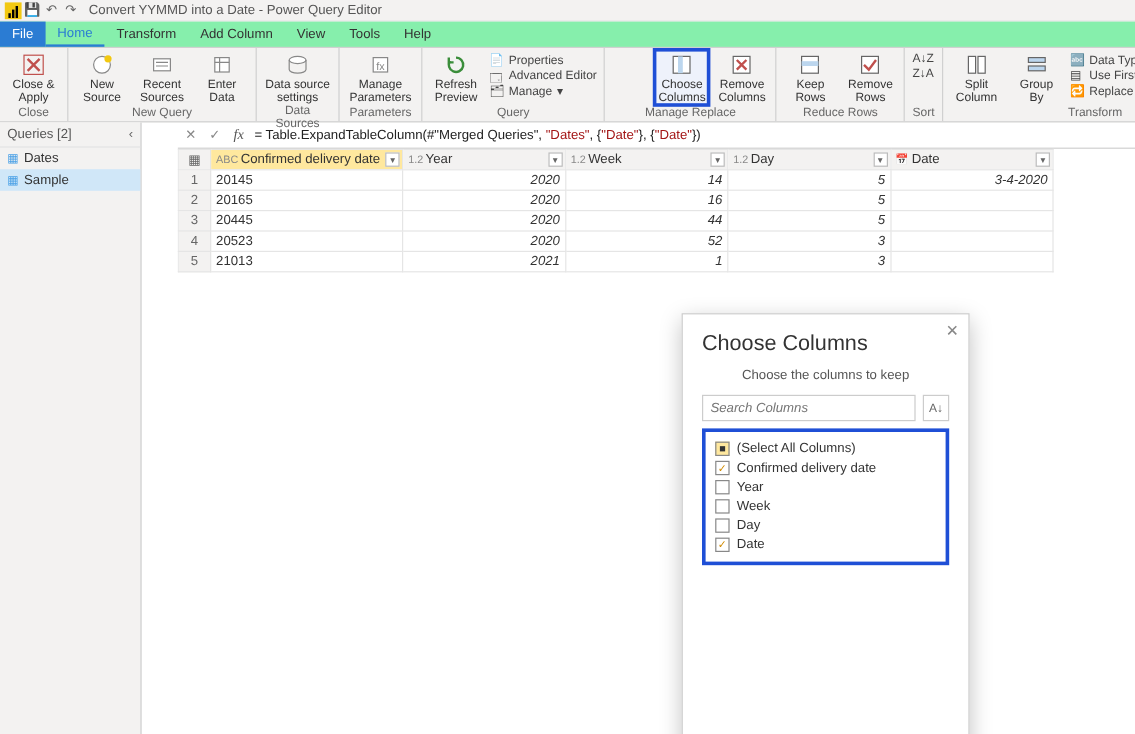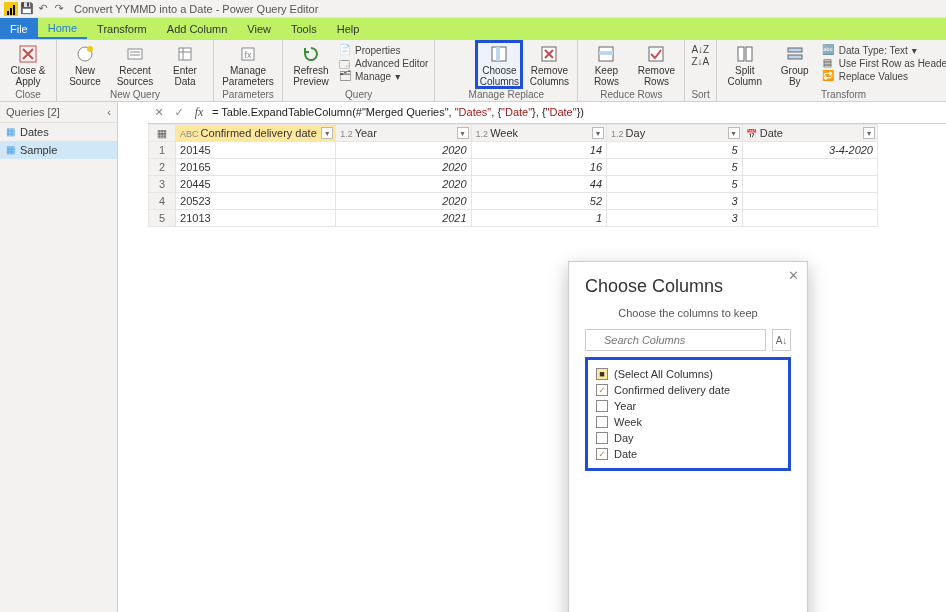--- a/index.html
+++ b/index.html
@@ -7,21 +7,21 @@
 body { font-size: 11px; color: #333; }
 
 .titlebar { height: 18px; background: #f3f2f1; display: flex; align-items: center; padding: 0 4px; border-bottom: 1px solid #e5e5e5; }
 .titlebar .titlebar-btns { display: flex; gap: 2px; align-items: center; }
 .titlebar .title-text { margin-left: 8px; color: #555; font-size: 11px; }
 .tb-icon { width: 14px; height: 14px; display: inline-flex; align-items: center; justify-content: center; font-size: 11px; color: #666; cursor: pointer; }
 .pbi-logo { width: 14px; height: 14px; background: #f2c811; display: inline-flex; align-items: flex-end; justify-content: center; gap: 1px; padding: 1px; }
 .pbi-logo span { background: #000; width: 2px; }
 .pbi-logo span:nth-child(1){height:4px}.pbi-logo span:nth-child(2){height:7px}.pbi-logo span:nth-child(3){height:10px}
 
-.menubar { height: 22px; background: #bef264; display: flex; align-items: stretch; border-bottom: 1px solid #d0d0d0; }
+.menubar { height: 22px; background: #86efac; display: flex; align-items: stretch; border-bottom: 1px solid #d0d0d0; }
 .menubar .tab { padding: 0 10px; display: flex; align-items: center; cursor: pointer; font-size: 11px; color: #333; }
 .menubar .tab.file { background: #2b7cd3; color: #fff; }
 .menubar .tab.active { color: #2b7cd3; border-bottom: 2px solid #2b7cd3; }
 
 .ribbon { height: 62px; background: #f3f2f1; display: flex; border-bottom: 1px solid #d0d0d0; }
 .ribbon-group { border-right: 1px solid #d0d0d0; padding: 2px 6px 0 6px; display: flex; flex-direction: column; }
 .ribbon-group .buttons { display: flex; gap: 6px; flex: 1; align-items: flex-start; }
 .ribbon-group .label { text-align: center; font-size: 10px; color: #666; padding-bottom: 1px; }
 .rbtn { display: flex; flex-direction: column; align-items: center; justify-content: flex-start; width: 44px; cursor: pointer; text-align: center; line-height: 1.1; font-size: 10px; color: #333; padding-top: 2px; }
 .rbtn .ico { width: 20px; height: 20px; margin-bottom: 1px; display:flex; align-items:center; justify-content:center; }
@@ -55,21 +55,21 @@
 table.datagrid th .dd { position: absolute; right: 2px; top: 2px; width: 12px; height: 12px; border: 1px solid #bbb; background: #fff; font-size: 8px; display:flex; align-items:center; justify-content:center; cursor:pointer; color:#666;}
 table.datagrid th.hdr-first { background: #ffe89e; }
 table.datagrid td.num { text-align: right; }
 table.datagrid td.txt { text-align: left; }
 
 .dialog { position: absolute; left: 568px; top: 159px; width: 240px; background: #fff; border: 1px solid #ccc; box-shadow: 0 6px 18px rgba(0,0,0,0.25); padding: 14px 16px; }
 .dialog .dlg-close { position: absolute; top:6px; right:8px; color:#888; cursor:pointer; font-size:13px;}
 .dialog h2 { font-size: 18px; font-weight: 400; color: #333; margin-bottom: 10px; }
 .dialog .subtitle { font-size: 11px; color: #555; margin-bottom: 10px; text-align: center; }
 .search-row { display:flex; gap:6px; margin-bottom:6px;}
-.search-row input { flex:1; border:1px solid #ccc; padding:3px 18px; font-size:11px; font-style:italic; color:#999;}
+.search-row input { flex:1; border:1px solid #ccc; padding:3px 6px; font-size:11px; font-style:italic; color:#999;}
 .sort-btn { width:22px; height:22px; border:1px solid #ccc; display:flex; align-items:center; justify-content:center; cursor:pointer; font-size:10px; color:#666;}
 .col-list { border: 3px solid #1f4fd6; padding: 6px 6px; margin-bottom: 190px;}
 .col-list .chk-row { display:flex; align-items:center; gap:6px; padding:2px 2px; font-size:11px; cursor:pointer; color:#333;}
 .col-list .chk { width:12px; height:12px; border:1px solid #888; display:inline-flex; align-items:center; justify-content:center; font-size:9px; background:#fff; color:#333;}
 .col-list .chk.checked { background:#fff; color:#d08a00; }
 .col-list .chk.mixed { background:#ffe89e; }
 svg { display:block; }
 </style>
 </head>
 <body>
@@ -144,20 +144,35 @@
               <path d="M3 7h12M7 3v12" stroke="#888"></path>
             </svg>
           </span>
           <span style="white-space:pre-line">Enter
 Data</span>
         </div>
     </div>
     <div class="label">New Query</div>
   </div>
 
+  <div class="ribbon-group">
+    <div class="buttons">
+      <div class="rbtn" style="width:56px">
+          <span class="ico">
+            <svg width="18" height="18">
+              <ellipse cx="9" cy="5" rx="7" ry="3" fill="#fff" stroke="#888"></ellipse>
+              <path d="M2 5v8a7 3 0 0 0 14 0V5" fill="none" stroke="#888"></path>
+            </svg>
+          </span>
+          <span style="white-space:pre-line">Data source
+settings</span>
+        </div>
+    </div>
+    <div class="label">Data Sources</div>
+  </div>
 
   <div class="ribbon-group">
     <div class="buttons">
       <div class="rbtn" style="width:56px">
           <span class="ico">
             <svg width="18" height="18">
               <rect x="3" y="3" width="12" height="12" fill="#fff" stroke="#888"></rect>
               <text x="9" y="13" text-anchor="middle" font-size="9" fill="#888">fx</text>
             </svg>
           </span>

